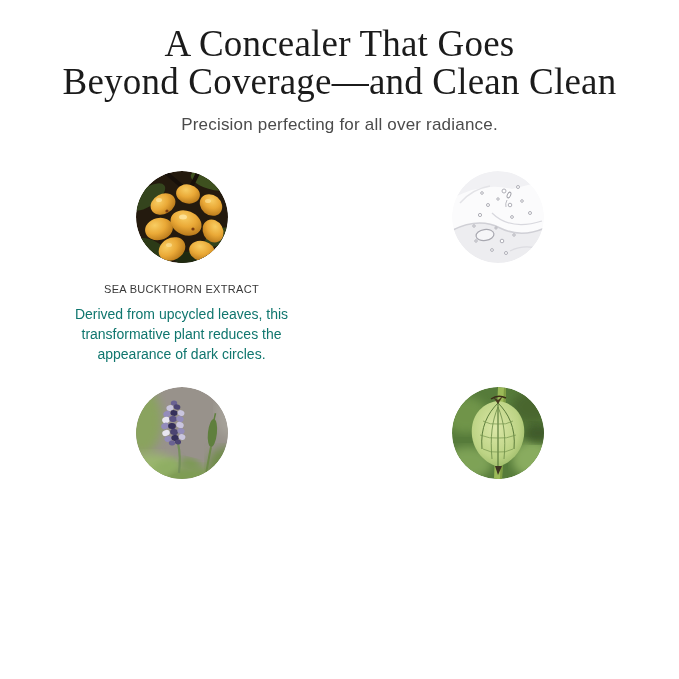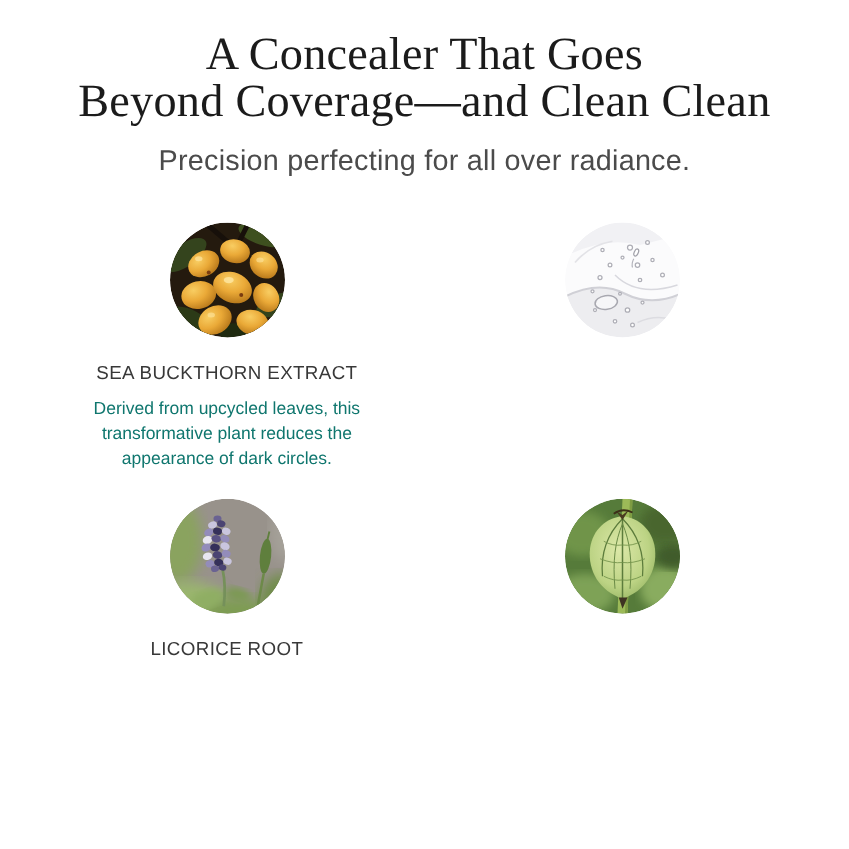--- a/index.html
+++ b/index.html
@@ -15,21 +15,21 @@
   .title {
     font-family: "Liberation Serif", serif;
     font-weight: 400;
     font-size: 37px;
     line-height: 38px;
     color: #1b1b1b;
     letter-spacing: 0.2px;
   }
   .subtitle {
     margin-top: 14px;
-    font-size: 23px;
+    font-size: 17px;
     color: #4b4b4b;
     letter-spacing: 0.2px;
   }
 
   .grid {
     width: 618px;
     margin: 36px auto 0;
     display: grid;
     grid-template-columns: 1fr 1fr;
     column-gap: 14px;
@@ -45,21 +45,21 @@
   .circle {
     width: 92px;
     height: 92px;
     border-radius: 50%;
     overflow: hidden;
     margin-bottom: 20px;
     flex: 0 0 auto;
   }
   .circle svg { display: block; }
   .ing-name {
-    font-size: 15px;
+    font-size: 11px;
     font-weight: 400;
     color: #383838;
     letter-spacing: 0.3px;
     margin-bottom: 9px;
   }
   .ing-desc {
     font-size: 14px;
     line-height: 20px;
     color: #0f766e;
     max-width: 272px;
@@ -211,21 +211,20 @@
               <ellipse cx="45" cy="44" rx="3.6" ry="2.9" fill="#938cba" transform="rotate(20 45 44)"></ellipse>
               <ellipse cx="32" cy="52" rx="3.6" ry="2.9" fill="#938cba" transform="rotate(-14 32 52)"></ellipse>
               <ellipse cx="39" cy="51" rx="3.7" ry="3" fill="#35305a" transform="rotate(6 39 51)"></ellipse>
               <ellipse cx="46" cy="50" rx="3.4" ry="2.8" fill="#c9c5de" transform="rotate(18 46 50)"></ellipse>
               <ellipse cx="36" cy="56" rx="3.2" ry="2.6" fill="#6a6292" transform="rotate(-6 36 56)"></ellipse>
               <ellipse cx="42" cy="55" rx="3.1" ry="2.5" fill="#4b4472" transform="rotate(10 42 55)"></ellipse>
             </g>
           </g>
         </svg>
       </div>
-      <h2 class="ing-name">LICORICE ROOT</h2>
     </section>
 
     <section class="card">
       <div class="circle">
         <svg width="92" height="92" viewBox="0 0 92 92">
           <defs>
             <clipPath id="clipD">
                 <circle cx="46" cy="46" r="46"></circle>
               </clipPath>
             <radialGradient id="huskG" cx="45%" cy="40%" r="75%">

